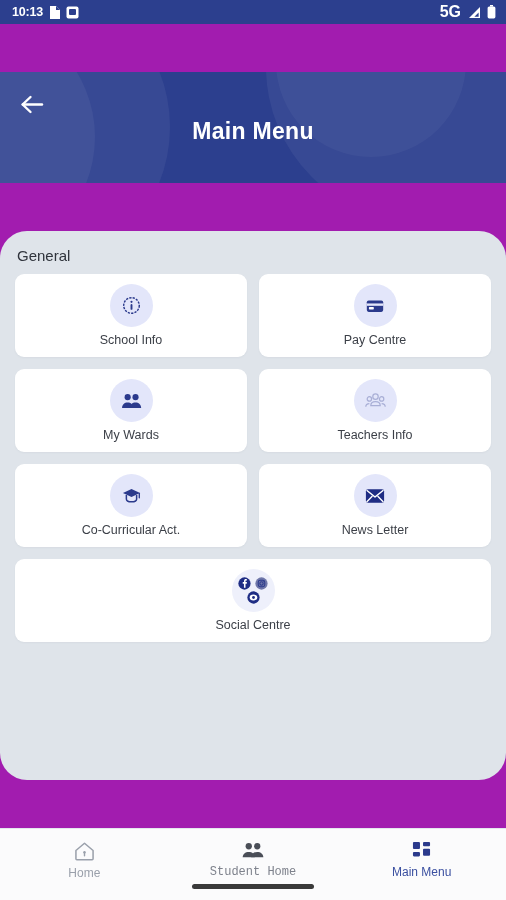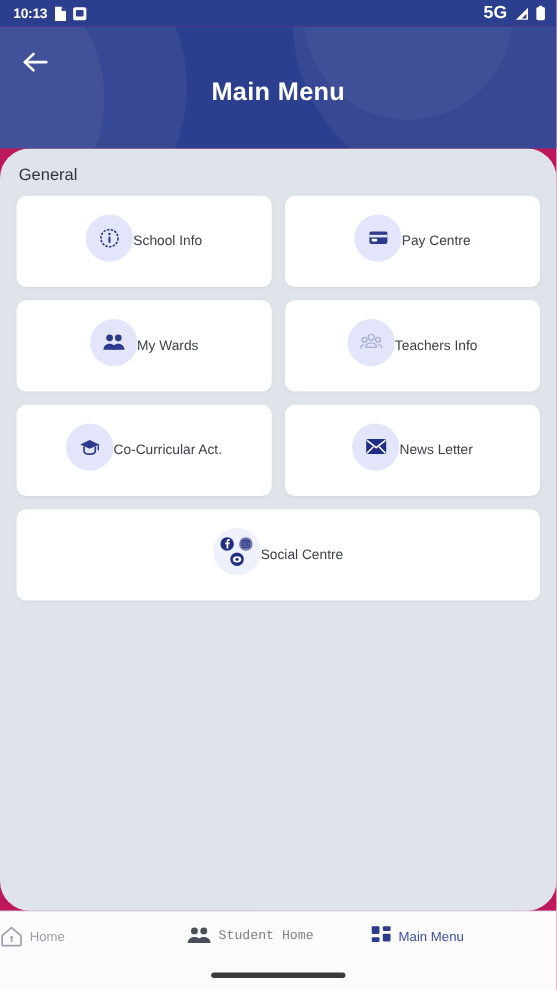--- a/index.html
+++ b/index.html
@@ -9,23 +9,24 @@
     height: 900px;
     overflow: hidden;
     background: #dfe4ea;
     font-family: "Liberation Sans", sans-serif;
   }
 
   #app {
     position: relative;
     width: 506px;
     height: 900px;
-    background: #be185d;
+    background: #a21caf;
     display: flex;
     flex-direction: column;
+    gap: 48px;
   }
 
   
   .status-bar {
     height: 24px;
     background: #2c3f8e;
     display: flex;
     align-items: center;
     justify-content: space-between;
     padding: 0 10px 0 12px;
@@ -122,21 +123,21 @@
   .grid {
     display: grid;
     grid-template-columns: 1fr 1fr;
     gap: 12px;
   }
   .card {
     background: #ffffff;
     border-radius: 9px;
     height: 83px;
     display: flex;
-    flex-direction: row;
+    flex-direction: column;
     align-items: center;
     justify-content: center;
     cursor: pointer;
     box-shadow: 0 1px 2px rgba(60,70,100,0.05);
   }
   .card.wide { grid-column: 1 / span 2; }
   .icon-circle {
     width: 43px;
     height: 43px;
     border-radius: 50%;
@@ -171,21 +172,21 @@
     height: 72px;
     background: #fbfbfc;
     border-top: 1px solid #e4e7ee;
     display: flex;
     align-items: flex-start;
     padding-top: 12px;
   }
   .nav-item {
     flex: 1 1 0;
     display: flex;
-    flex-direction: row;
+    flex-direction: column;
     align-items: center;
     gap: 6px;
     cursor: pointer;
   }
   .nav-label {
     font-size: 12px;
     color: #9aa0ab;
     line-height: 1;
   }
   .nav-item.dark .nav-label { color: #7e828c; font-family: Liberation Mono, monospace; }

